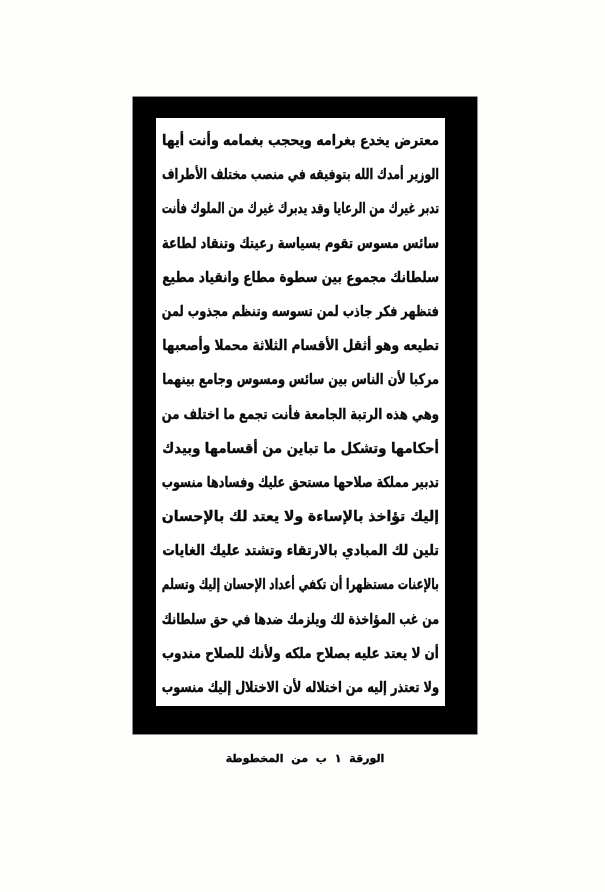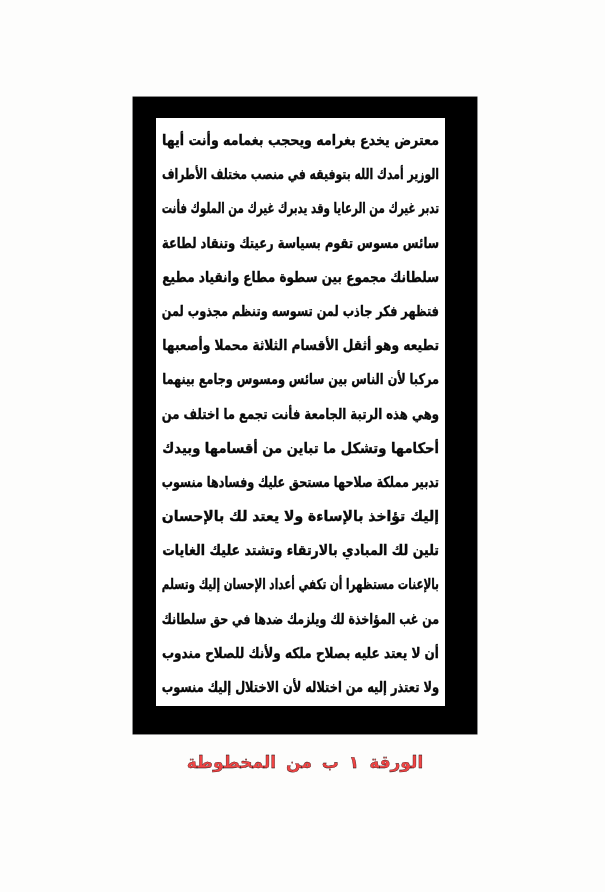--- a/index.html
+++ b/index.html
@@ -63,22 +63,22 @@
   }
   .caption {
     position: absolute;
     left: 133px;
     top: 752px;
     width: 344px;
     direction: rtl;
     text-align: center;
     font-family: "DejaVu Sans", sans-serif;
     font-weight: bold;
-    font-size: 17px;
-    color: #ef4444;
+    font-size: 11px;
+    color: #000000;
     -webkit-text-stroke: 0.3px #000000;
     word-spacing: 4px;
   }
 </style>
 </head>
 <body>
 
 <div class="page">
 
   <figure class="plate-outer" style="margin:0">

